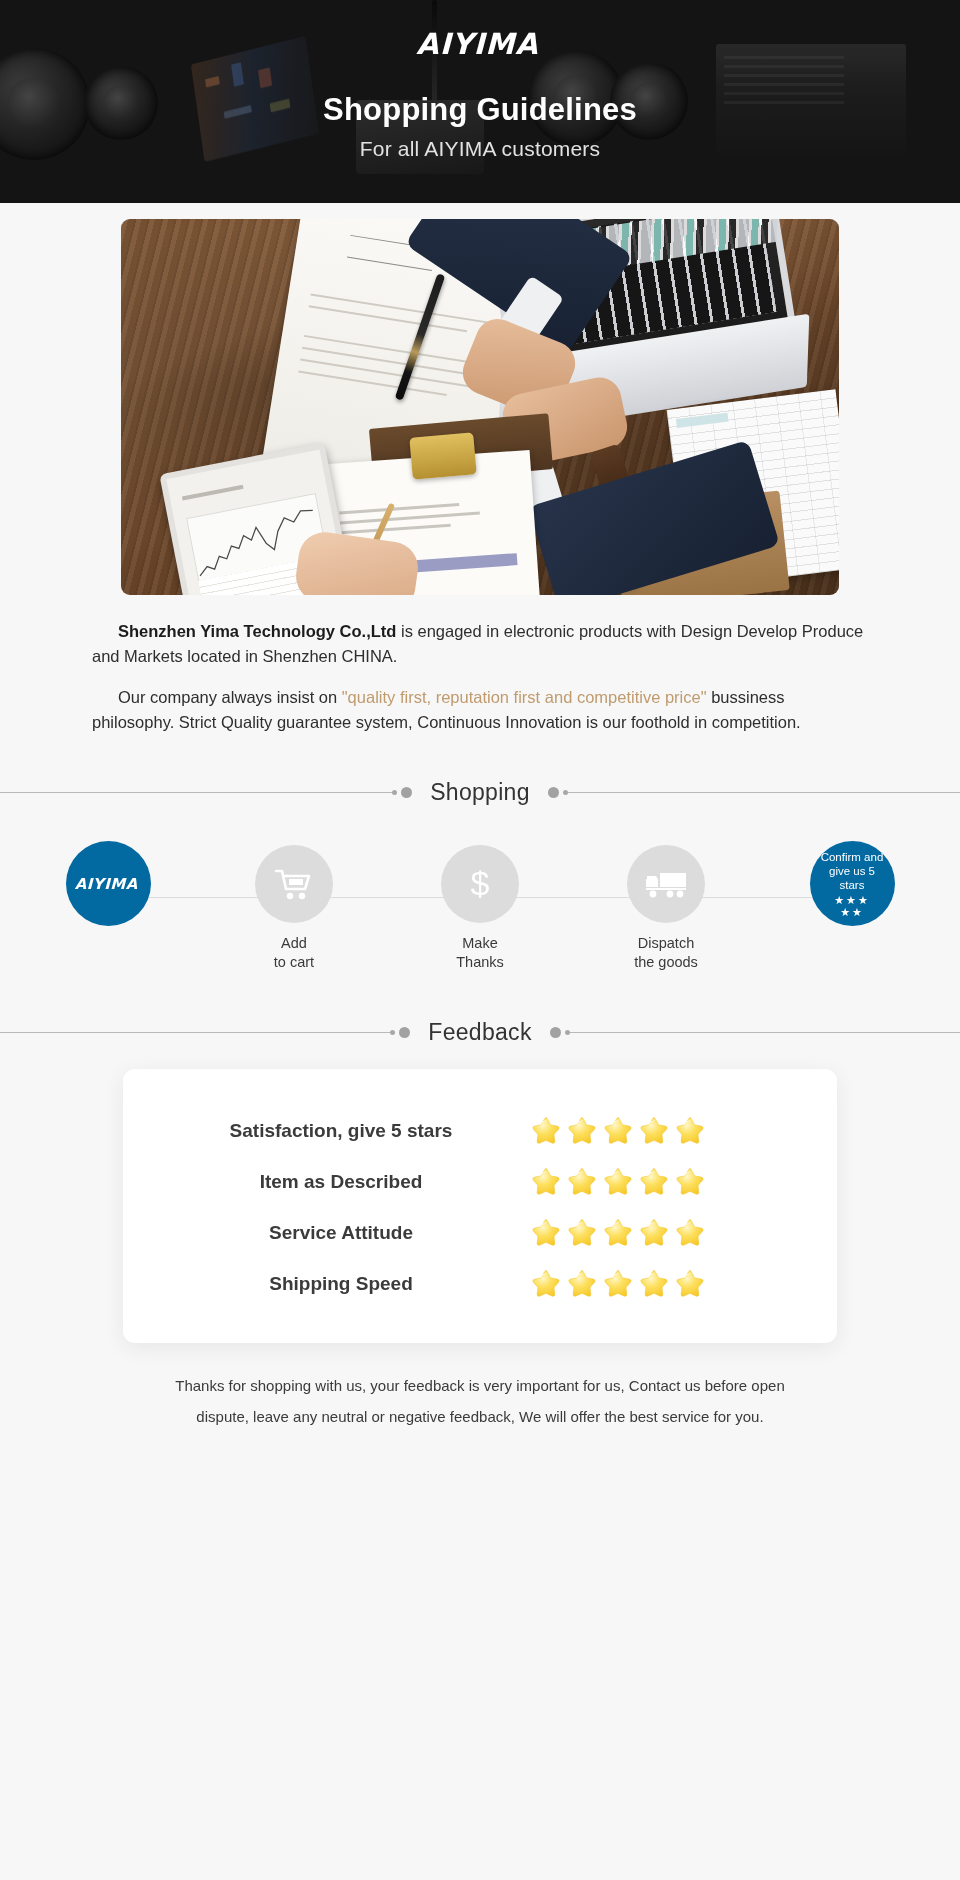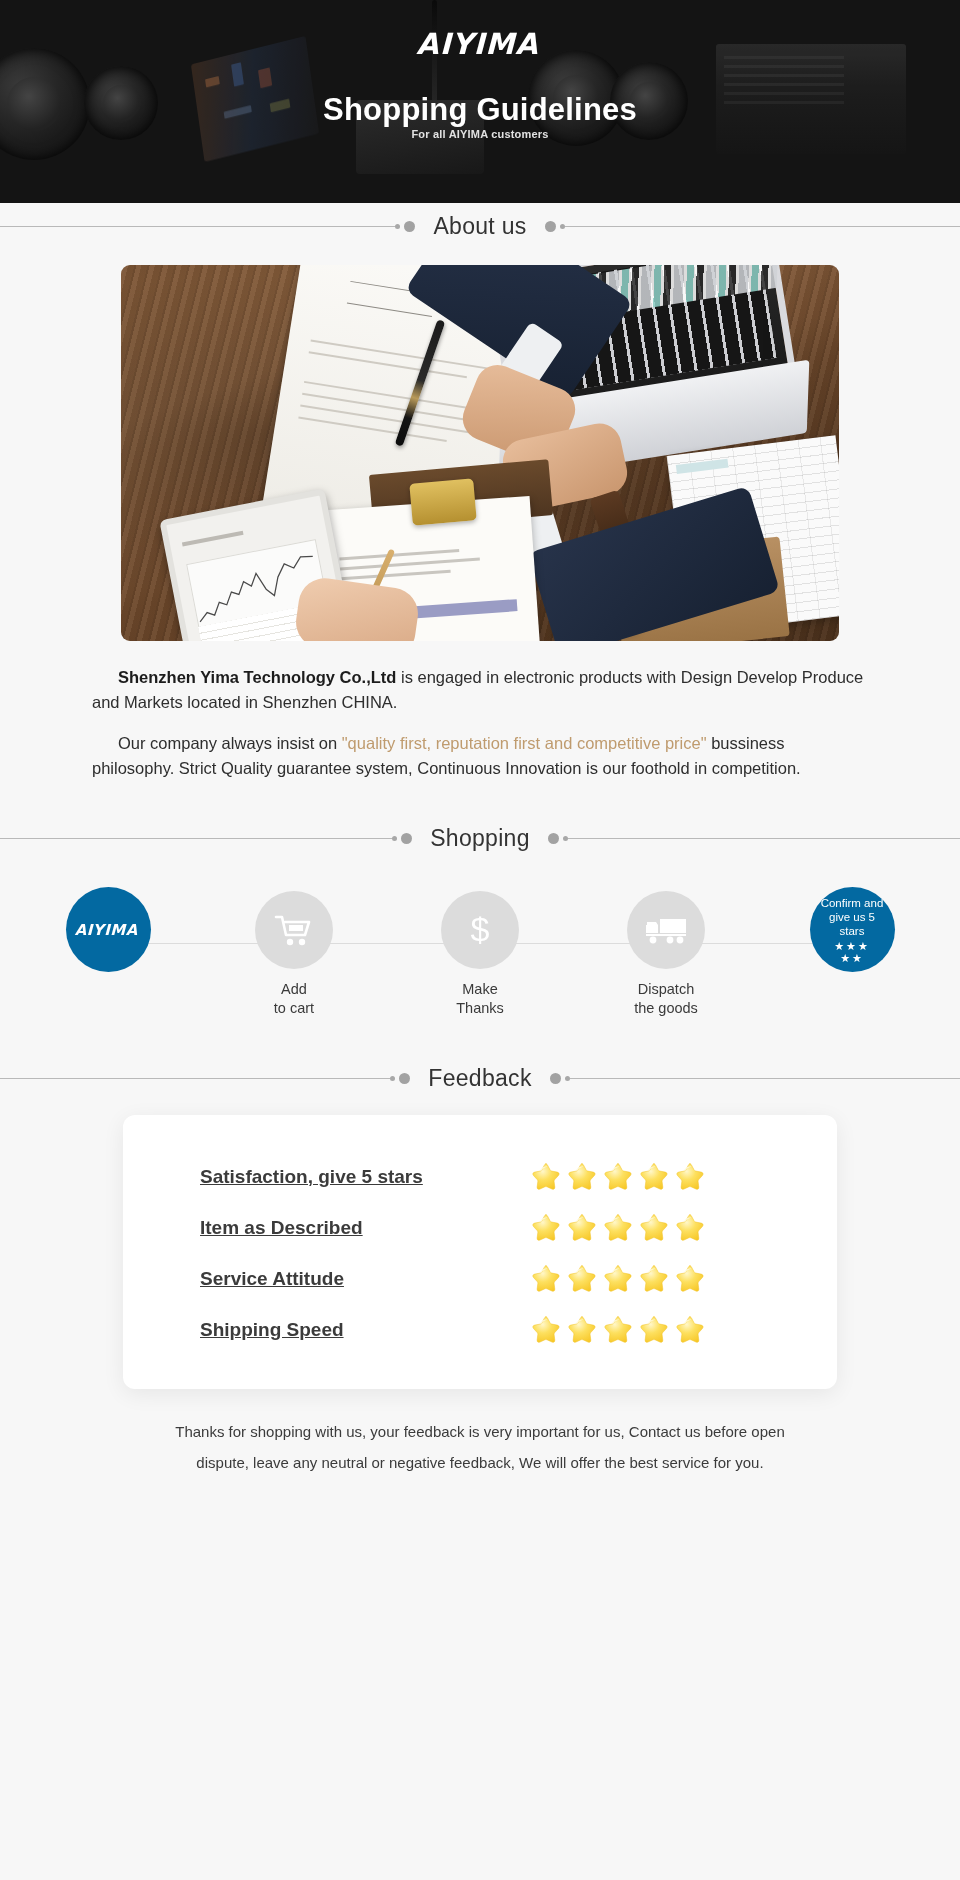--- a/index.html
+++ b/index.html
@@ -129,22 +129,23 @@
     display: inline-block;
   }
   .hero-title {
     margin-top: 33px;
     font-size: 31px;
     font-weight: 700;
     color: #ffffff;
     letter-spacing: .2px;
   }
   .hero-sub {
-    font-size: 11px;
-    font-weight: 700;
+    margin-top: 9px;
+    font-size: 21px;
+    font-weight: 400;
     color: #e2e2e2;
     letter-spacing: .2px;
   }
 
   
   .sec-divider {
     position: relative;
     display: flex;
     align-items: center;
     justify-content: center;
@@ -501,26 +502,25 @@
     padding: 36px 0 34px;
   }
   .fb-row {
     display: flex;
     align-items: center;
     justify-content: center;
     padding: 10px 0;
   }
   .fb-label {
     width: 330px;
-    text-align: left;
+    text-align: center;
     padding-right: 48px;
     font-size: 19px;
     font-weight: 700;
     color: #3b3b3b;
-    text-decoration: underline;
   }
   .fb-stars {
     display: flex;
     gap: 5px;
     width: 230px;
   }
   .star {
     width: 31px; height: 31px;
     display: block;
   }
@@ -564,29 +564,20 @@
           <i></i>
         </div>
     </div>
     <div class="hero-inner">
       <div class="logo-word">AIYIMA</div>
       <div class="hero-title">Shopping Guidelines</div>
       <div class="hero-sub">For all AIYIMA customers</div>
     </div>
   </div>
 
-  <div class="sec-divider">
-    <div class="sd-line"></div>
-    <div class="sd-dot-sm"></div>
-    <div class="sd-dot-lg"></div>
-    <div class="sd-title">About us</div>
-    <div class="sd-dot-lg"></div>
-    <div class="sd-dot-sm"></div>
-    <div class="sd-line"></div>
-  </div>
 
   <div class="about-wrap">
     <div class="about-photo">
       <div class="wood"></div>
 
       <div class="pdoc contract">
         <div class="sig"></div>
           <div class="sig"></div>
         <div class="ln"></div>
           <div class="ln"></div>

